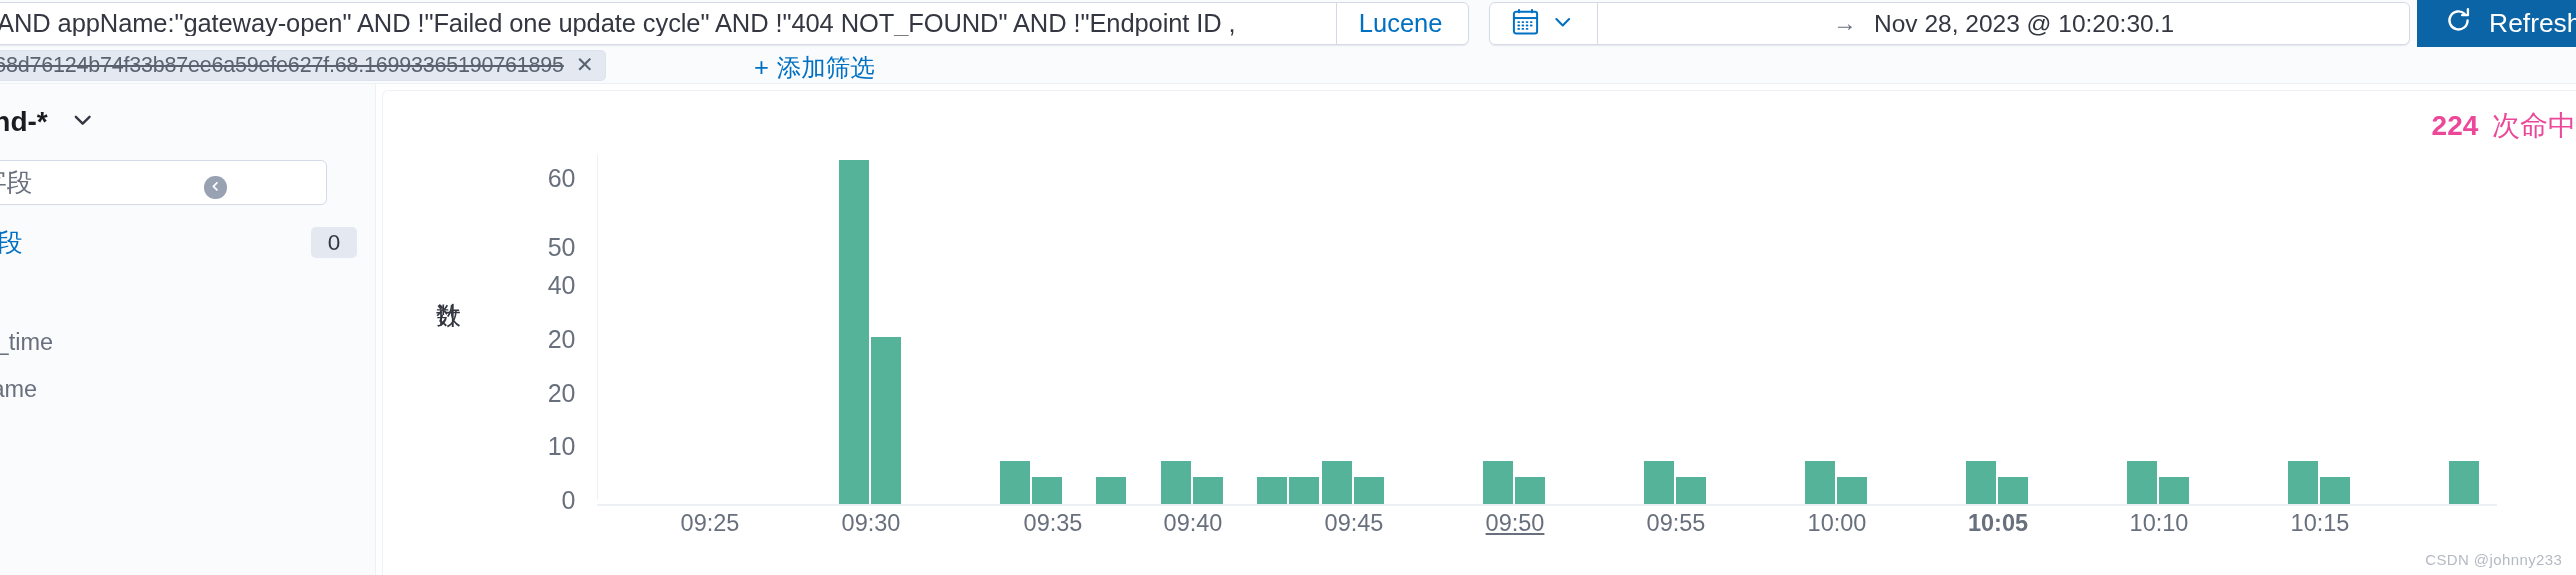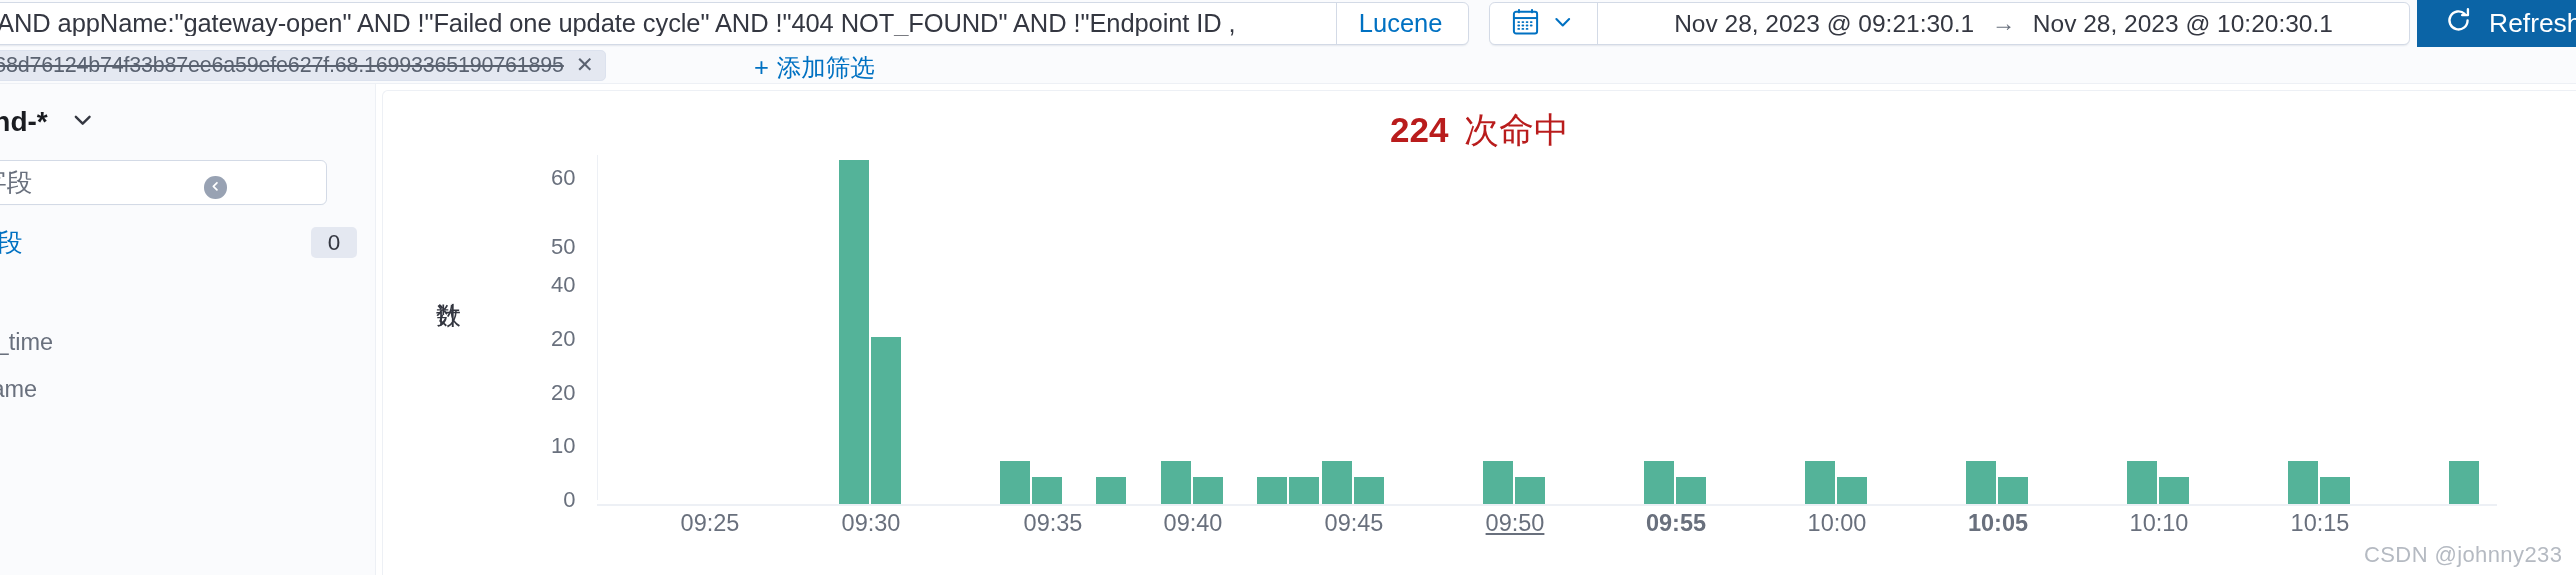--- a/index.html
+++ b/index.html
@@ -188,23 +188,23 @@
   
   .chart-panel {
     position:absolute; left:382px; top:90px; width:2194px; height:486px;
     background:#FFFFFF;
     border:1px solid #EDF0F5;
     border-right:none; border-bottom:none;
     border-top-left-radius:5.9px;
   }
   .hits-title {
     position:absolute; left:0; right:0; top:15.7px;
-    text-align:center;
-    font-size:35px;
-    color:#b91c1c;
+    text-align:right;
+    font-size:28px;
+    color:#ec4899;
   }
   .hits-title .num { font-weight:bold; }
   .hits-title .unit { font-weight:normal; margin-left:5.9px; }
 
   .chart-subtitle {
     position:absolute; left:0; right:0; top:61px;
     display:flex; align-items:center; justify-content:center; gap:13.7px;
     font-size:25.5px; color:#343741;
   }
   .interval-select {
@@ -234,21 +234,21 @@
     left:-165px; top:118px;
     font-size:24.5px; color:#343741;
     writing-mode: vertical-rl;
     text-orientation: upright;
     letter-spacing:2px;
   }
   .y-tick {
     position:absolute;
     right:100%;
     margin-right:21.5px;
-    font-size:22px;
+    font-size:25px;
     color:#69707D;
     transform: translateY(-50%);
     white-space:nowrap;
   }
   .plot-border-left {
     position:absolute; left:0; top:-9.8px; width:1px; height:345px;
     background:#EDF0F5;
   }
   .plot-baseline {
     position:absolute; left:0; bottom:0; width:1900px; height:2px;
@@ -267,21 +267,21 @@
     top:345px;
     font-size:23.5px;
     color:#69707D;
     transform: translateX(-50%);
     white-space:nowrap;
   }
 
   .watermark {
     position:absolute;
     right:13.7px; bottom:7.8px;
-    font-size:22px;
+    font-size:15px;
     color:#B5BAC2;
     letter-spacing:0.4px;
   }
 </style>
 </head>
 <body>
 
 <div id="app">
 
   <div class="querybar">
@@ -314,21 +314,20 @@
             </g>
           </svg>
         </span>
         <span>
           <svg width="25.5" height="25.5" viewBox="0 0 16 16" fill="none" stroke="#0071C2" stroke-width="1.3" stroke-linecap="round" stroke-linejoin="round">
             <polyline points="4,6.3 8,10.3 12,6.3"></polyline>
           </svg>
         </span>
       </div>
       <div class="dp-range">
-        <span>Nov 28, 2023 @ 09:21:30.1</span>
         <span class="dp-arrow">→</span>
         <span>Nov 28, 2023 @ 10:20:30.1</span>
       </div>
     </div>
 
     <button class="qb-refresh">
       <span>
         <svg width="29" height="29" viewBox="0 0 16 16" fill="none" stroke="#FFFFFF" stroke-width="1.3" stroke-linecap="round">
           <path d="M13 8a5 5 0 1 1-1.6-3.7"></path>
           <polyline points="13.2,1.8 13.2,5 10,5" stroke-linejoin="round"></polyline>
@@ -425,21 +424,21 @@
         <div class="y-tick" style="top: 174px;">20</div>
         <div class="y-tick" style="top: 120px;">40</div>
         <div class="y-tick" style="top: 82px;">50</div>
         <div class="y-tick" style="top: 12.7px;">60</div>
         <div class="x-tick" style="left: 113px;">09:25</div>
         <div class="x-tick" style="left: 274px;">09:30</div>
         <div class="x-tick" style="left: 456px;">09:35</div>
         <div class="x-tick" style="left: 596px;">09:40</div>
         <div class="x-tick" style="left: 757px;">09:45</div>
         <div class="x-tick" style="left: 918px; text-decoration: underline;">09:50</div>
-        <div class="x-tick" style="left: 1079px; font-weight: bold;">09:55</div>
+        <div class="x-tick" style="left: 1079px;">09:55</div>
         <div class="x-tick" style="left: 1240px;">10:00</div>
         <div class="x-tick" style="left: 1401px; font-weight: bold;">10:05</div>
         <div class="x-tick" style="left: 1562px;">10:10</div>
         <div class="x-tick" style="left: 1723px;">10:15</div>
       </div>
 
     <div class="watermark">CSDN @johnny233</div>
   </div>
 </div>
 

